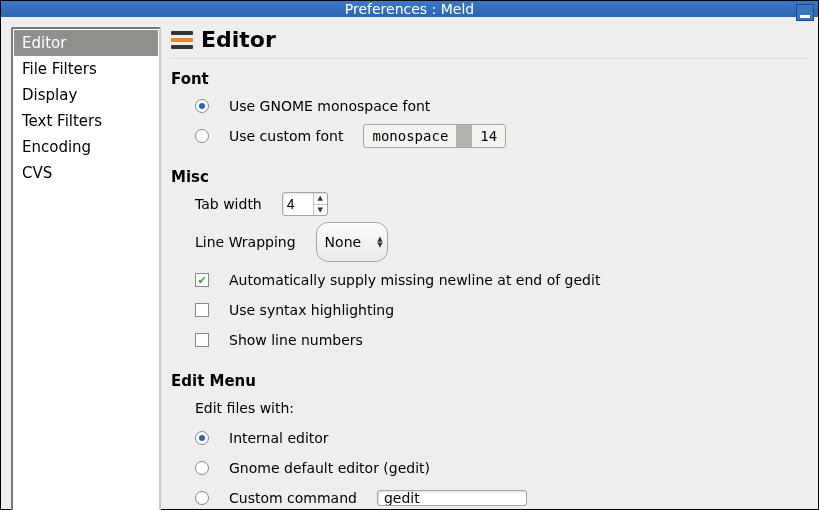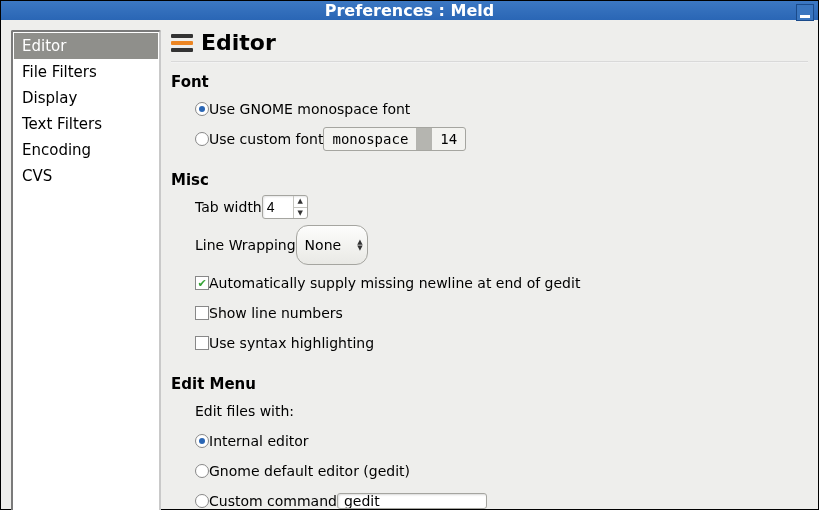--- a/index.html
+++ b/index.html
@@ -19,22 +19,22 @@
     flex-direction: column;
   }
   .titlebar {
     height: 24px;
     background: linear-gradient(to bottom,#3c78c3 0%,#2a66b5 100%);
     display: flex;
     align-items: flex-start;
     justify-content: center;
     position: relative;
     color: #fff;
-    font-weight: bold;
-    font-size: 16px;
+    font-weight: normal;
+    font-size: 14px;
   }
   .titlebar .min-btn {
     position: absolute;
     right: 4px;
     top: 3px;
     width: 18px;
     height: 17px;
     background: #3a76c0;
     border: 1px solid #1a4a8a;
     display: flex;
@@ -115,21 +115,21 @@
     font-size: 15px;
     margin-bottom: 6px;
   }
   .option-group {
     padding-left: 24px;
     margin-bottom: 14px;
   }
   .row {
     display: flex;
     align-items: center;
-    gap: 0;
+    gap: 20px;
     margin-bottom: 6px;
     min-height: 24px;
   }
   .radio, .check {
     width: 14px;
     height: 14px;
     border: 1px solid #888;
     background: #fff;
     display: inline-flex;
     align-items: center;
@@ -280,25 +280,25 @@
           </span>
         </div>
         <div class="row">
           <span class="check">
               <span class="tick">✔</span>
             </span>
           <span>Automatically supply missing newline at end of gedit</span>
         </div>
         <div class="row">
           <span class="check"></span>
+          <span>Use syntax highlighting</span>
+        </div>
+        <div class="row">
+          <span class="check"></span>
           <span>Show line numbers</span>
-        </div>
-        <div class="row">
-          <span class="check"></span>
-          <span>Use syntax highlighting</span>
         </div>
       </div>
 
       <div class="section-label">Edit Menu</div>
       <div class="option-group">
         <div class="row">
           <span>Edit files with:</span>
         </div>
         <div class="row">
           <span class="radio">

